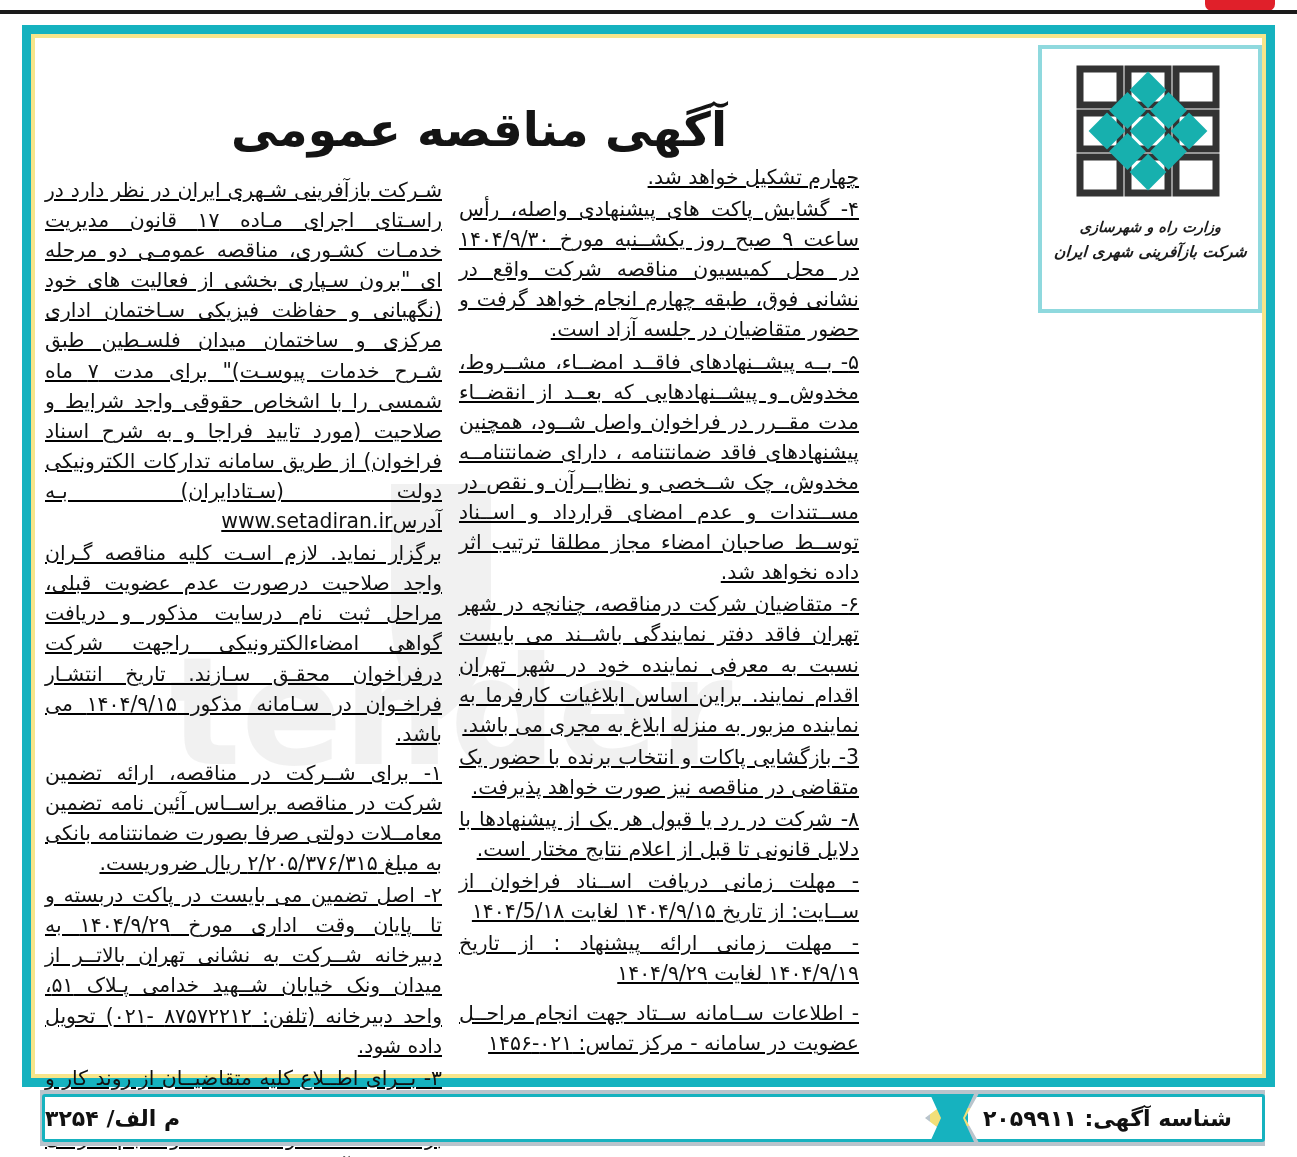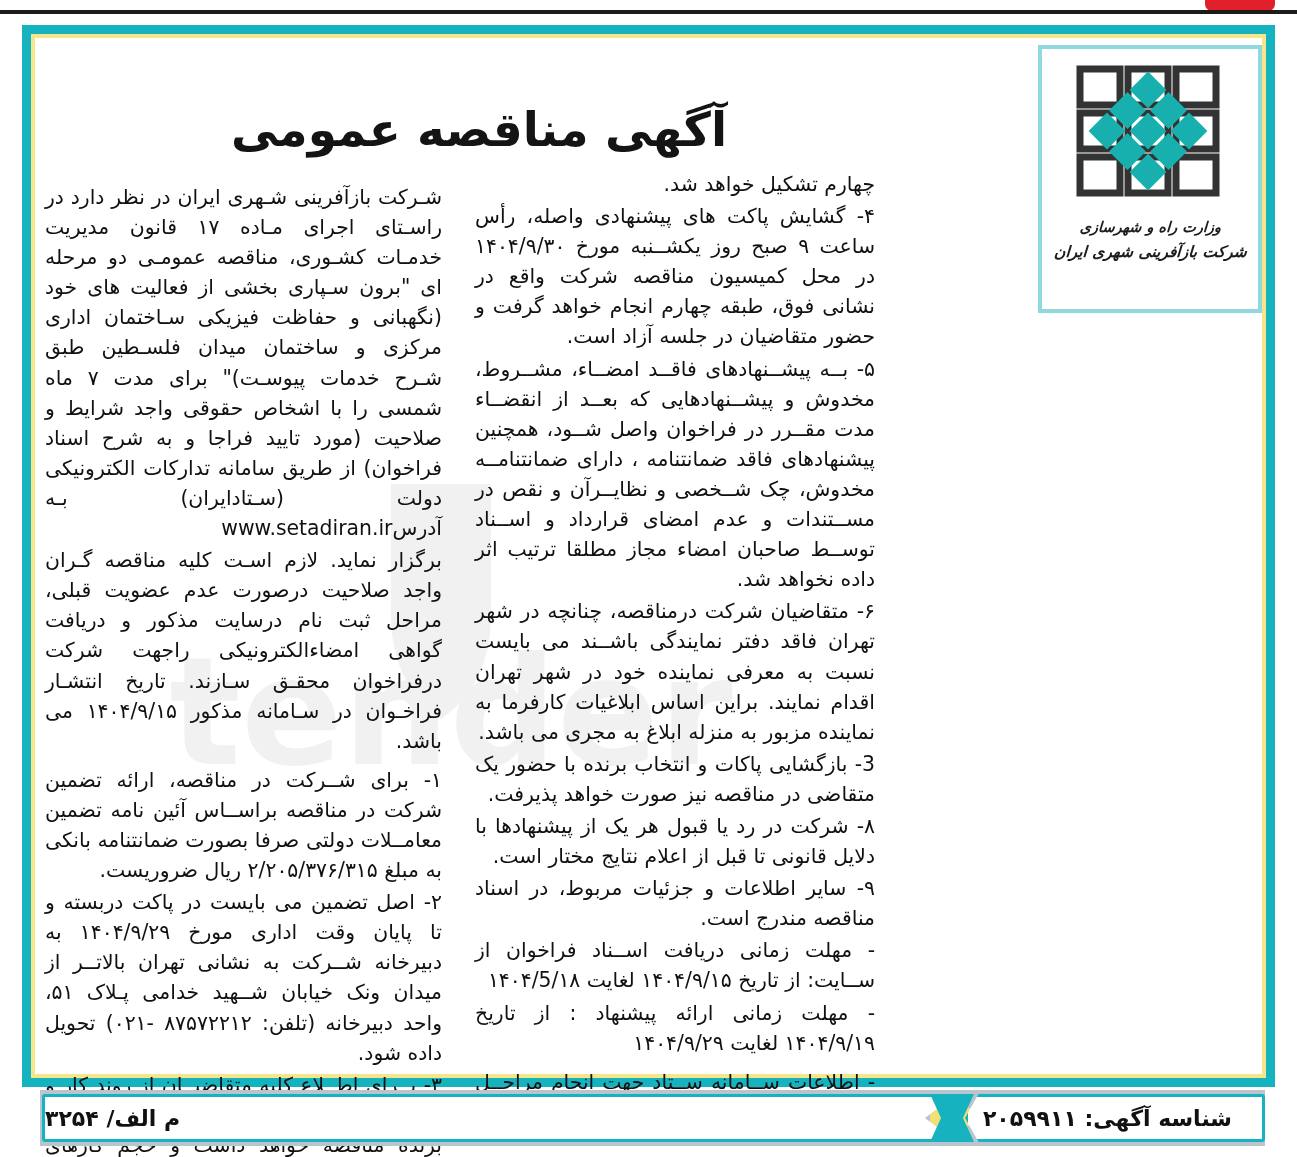--- a/index.html
+++ b/index.html
@@ -65,24 +65,25 @@
   }
   .headline h1{
     margin:0;padding:0 0 0 0;
     font-size:47px;line-height:1.1;font-weight:900;
     color:#141414;letter-spacing:-1.5px;
     text-align:left;padding-left:200px;
   }
 
   
   .cols{
-    position:absolute;top:135px;left:14px;
+    position:absolute;top:128px;left:14px;
     width:1220px;height:905px;
     display:flex;flex-direction:row-reverse;
-    gap:16px;
+    gap:0;
+    text-decoration:underline;
   }
   .col{
     width:397px;
     box-sizing:border-box;
     font-size:20.4px;
     line-height:1.475;
     color:#111111;
     text-align:justify;
     text-justify:inter-word;
     direction:rtl;
@@ -209,21 +210,20 @@
       <p>۳- بــرای اطــلاع کلیه متقاضیــان از روند کار و امــور جاری و آشــنایی بیشتر با تعهداتی که برنده مناقصه خواهد داشت و حجم کارهای ارجاعی به آنان در طول مدت قرارداد و تعهدات اجتماعــی که جهت تنظیم و ارائه قیمت پیشــنهادی ضروری می‌باشد. همچنین پاسـخگویی به سؤالات شرکت‌کنندگان، جلسه‌ای در ساعت ۹ صبح روز چهارشنبه  مورخ ۱۴۰۴/۹/۱۹ در محل ســالن اجتماعات این شرکت واقع درنشانی فوق، طبقه</p>
     </div>
 
     <div class="col left">
       <p>چهارم تشکیل خواهد شد.</p>
       <p>۴- گشایش پاکت های پیشنهادی واصله، رأس ساعت ۹ صبح روز یکشــنبه مورخ ۱۴۰۴/۹/۳۰  در محل کمیسیون مناقصه شرکت واقع در نشانی فوق، طبقه چهارم انجام خواهد گرفت و حضور متقاضیان در جلسه آزاد است.</p>
       <p>۵- بــه پیشــنهادهای فاقــد امضــاء، مشــروط، مخدوش و پیشــنهادهایی که بعــد از انقضــاء مدت مقــرر در فراخوان واصل شــود، همچنین پیشنهادهای فاقد ضمانتنامه ، دارای ضمانتنامــه مخدوش، چک شــخصی و نظایــرآن و نقص در مســتندات و عدم امضای قرارداد و اســناد توســط صاحبان امضاء مجاز مطلقا ترتیب اثر داده نخواهد شد.</p>
       <p>۶- متقاضیان شرکت درمناقصه، چنانچه در شهر تهران فاقد دفتر نمایندگی باشــند می بایست نسبت به معرفی نماینده خود در شهر تهران اقدام نمایند. براین اساس ابلاغیات کارفرما به نماینده مزبور به منزله ابلاغ به مجری می باشد.</p>
       <p>3- بازگشایی پاکات و انتخاب برنده با حضور یک متقاضی در مناقصه نیز صورت خواهد پذیرفت.</p>
       <p>۸- شرکت در رد یا قبول هر یک از پیشنهادها با دلایل قانونی تا قبل از اعلام نتایج مختار است.</p>
-      <p>۹- سایر اطلاعات و جزئیات مربوط، در اسناد مناقصه مندرج است.</p>
       <p>- مهلت زمانی دریافت اســناد فراخوان از ســایت:  از  تاریخ ۱۴۰۴/۹/۱۵   لغایت  ۱۴۰۴/5/۱۸</p>
       <p class="gap">- مهلت زمانی ارائه پیشنهاد :   از  تاریخ  ۱۴۰۴/۹/۱۹ لغایت ۱۴۰۴/۹/۲۹</p>
       <p>- اطلاعات ســامانه ســتاد جهت انجام مراحــل عضویت در سامانه - مرکز تماس: ۰۲۱-۱۴۵۶</p>
     </div>
   </div>
 </div>
 
 <div class="footer">
   <div class="foot-bg"></div>
   <div class="ribbon-strip strip-a"></div>

